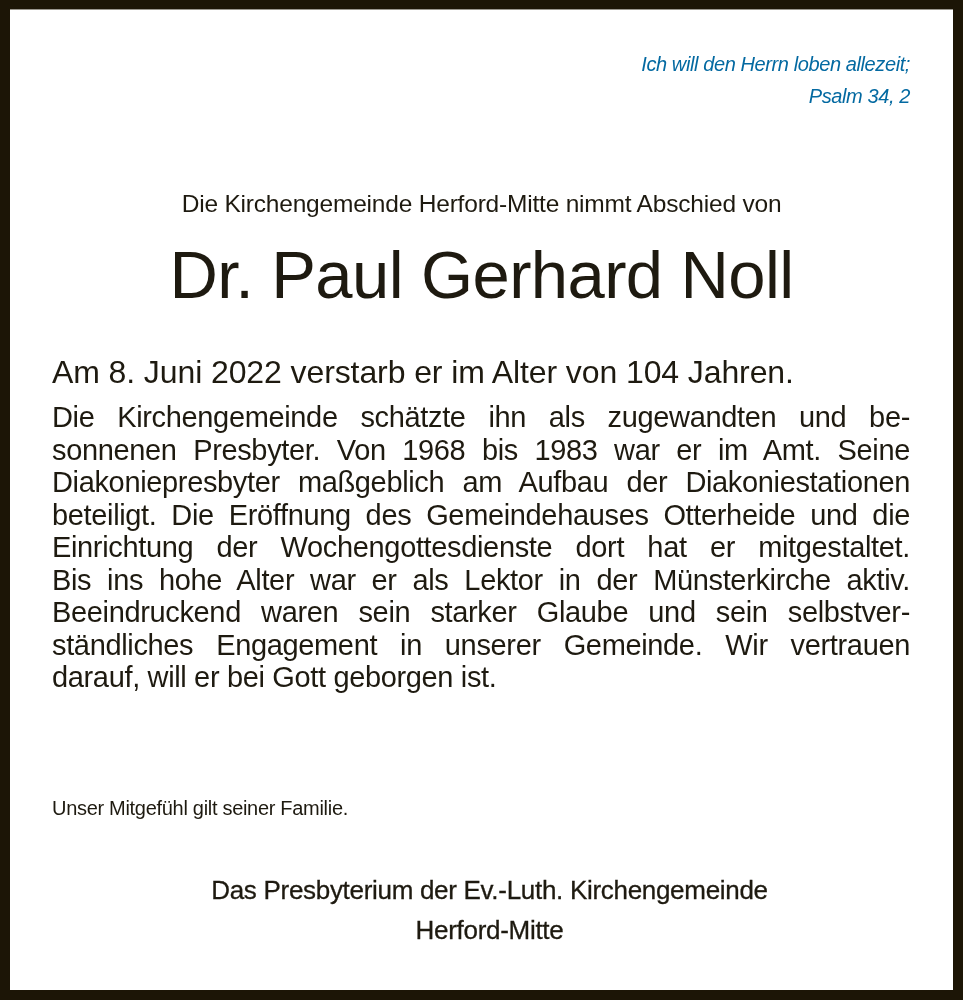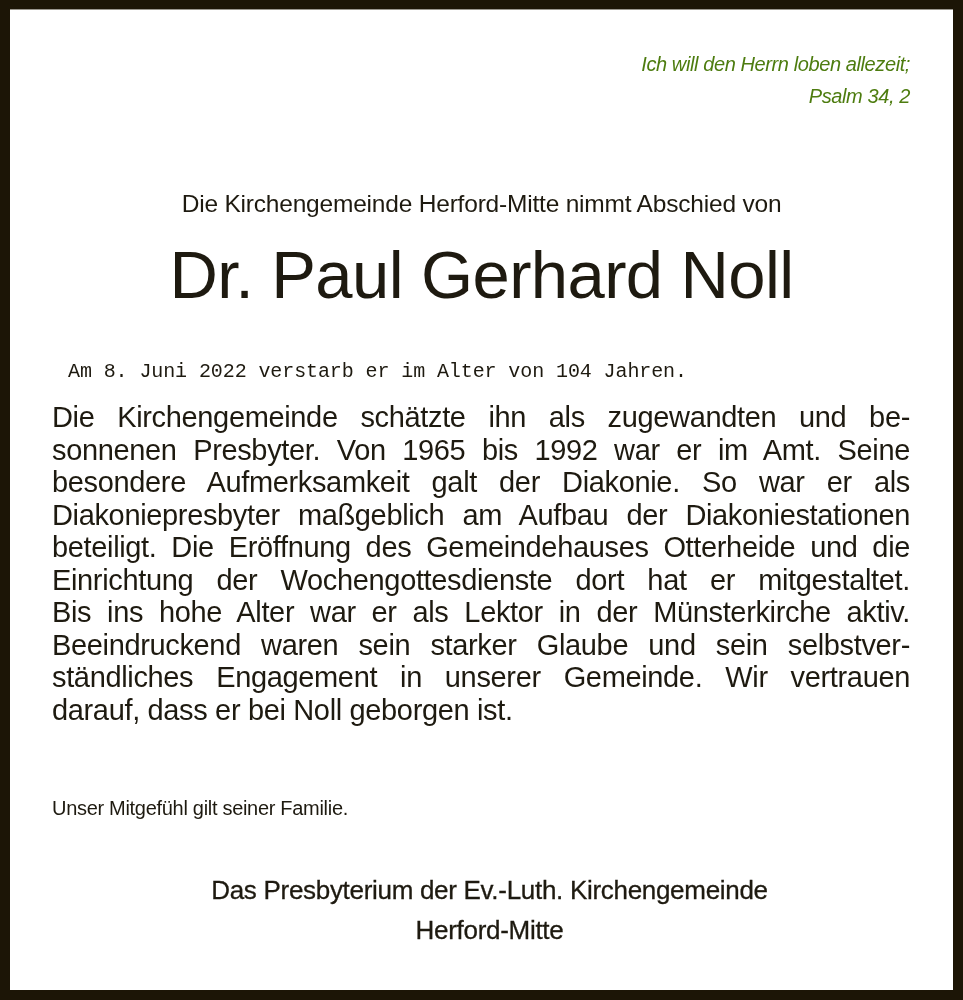--- a/index.html
+++ b/index.html
@@ -15,36 +15,35 @@
   }
   .inner-line {
     position: absolute; left: 10px; top: 9px; right: 10px; height: 1px;
     background: #9a968e;
   }
   .txt { color: #1e1a10; font-family: "Liberation Sans", sans-serif; position: absolute; }
 
   .quote {
     right: 53px; top: 48px; width: 600px; text-align: right;
     font-style: italic; font-size: 20px; line-height: 32px; letter-spacing: -0.4px;
-    font-weight: normal; color: #4d7c0f;
+    font-weight: normal; color: #0369a1;
   }
   .quote div { white-space: nowrap; }
 
   .intro {
     left: 0; width: 963px; top: 186px; text-align: center;
     font-size: 24.5px; line-height: 36px; letter-spacing: -0.2px;
   }
   .name {
     left: 0; width: 963px; top: 232px; text-align: center;
     font-size: 67px; line-height: 86px; letter-spacing: -0.6px;
   }
   .death {
-    left: 68px; top: 356px; font-size: 20px; line-height: 32px; white-space: nowrap;
+    left: 52px; top: 356px; font-size: 32px; line-height: 32px; white-space: nowrap;
     letter-spacing: -0.1px;
-    font-family: Liberation Mono, monospace;
   }
   .body {
     left: 52px; top: 401px; width: 858px; font-size: 29px; line-height: 32.5px;
     letter-spacing: -0.35px;
   }
   .body .ln { text-align: justify; text-align-last: justify; white-space: nowrap; height: 32.5px; }
   .body .ln.last { text-align: left; text-align-last: left; }
   .condolence {
     left: 52px; top: 792px; font-size: 20px; line-height: 32px; white-space: nowrap;
     letter-spacing: -0.3px;
@@ -67,29 +66,28 @@
 </div>
 
 <div class="txt intro">Die Kirchengemeinde Herford-Mitte nimmt Abschied von</div>
 
 <div class="txt name">Dr. Paul Gerhard Noll</div>
 
 <div class="txt death">Am 8. Juni 2022 verstarb er im Alter von 104 Jahren.</div>
 
 <div class="txt body">
   <div class="ln">Die Kirchengemeinde schätzte ihn als zugewandten und be-</div>
-  <div class="ln">sonnenen Presbyter. Von 1965 bis 1992 war er im Amt. Seine</div>
-  <div class="ln">besondere Aufmerksamkeit galt der Diakonie. So war er als</div>
+  <div class="ln">sonnenen Presbyter. Von 1968 bis 1983 war er im Amt. Seine</div>
   <div class="ln">Diakoniepresbyter maßgeblich am Aufbau der Diakoniestationen</div>
   <div class="ln">beteiligt. Die Eröffnung des Gemeindehauses Otterheide und die</div>
   <div class="ln">Einrichtung der Wochengottesdienste dort hat er mitgestaltet.</div>
   <div class="ln">Bis ins hohe Alter war er als Lektor in der Münsterkirche aktiv.</div>
   <div class="ln">Beeindruckend waren sein starker Glaube und sein selbstver-</div>
   <div class="ln">ständliches Engagement in unserer Gemeinde. Wir vertrauen</div>
-  <div class="ln last">darauf, dass er bei Noll geborgen ist.</div>
+  <div class="ln last">darauf, will er bei Gott geborgen ist.</div>
 </div>
 
 <div class="txt condolence">Unser Mitgefühl gilt seiner Familie.</div>
 
 <div class="txt signature">
   <div>Das Presbyterium der Ev.-Luth. Kirchengemeinde</div>
   <div>Herford-Mitte</div>
 </div>
 
 </body></html>

